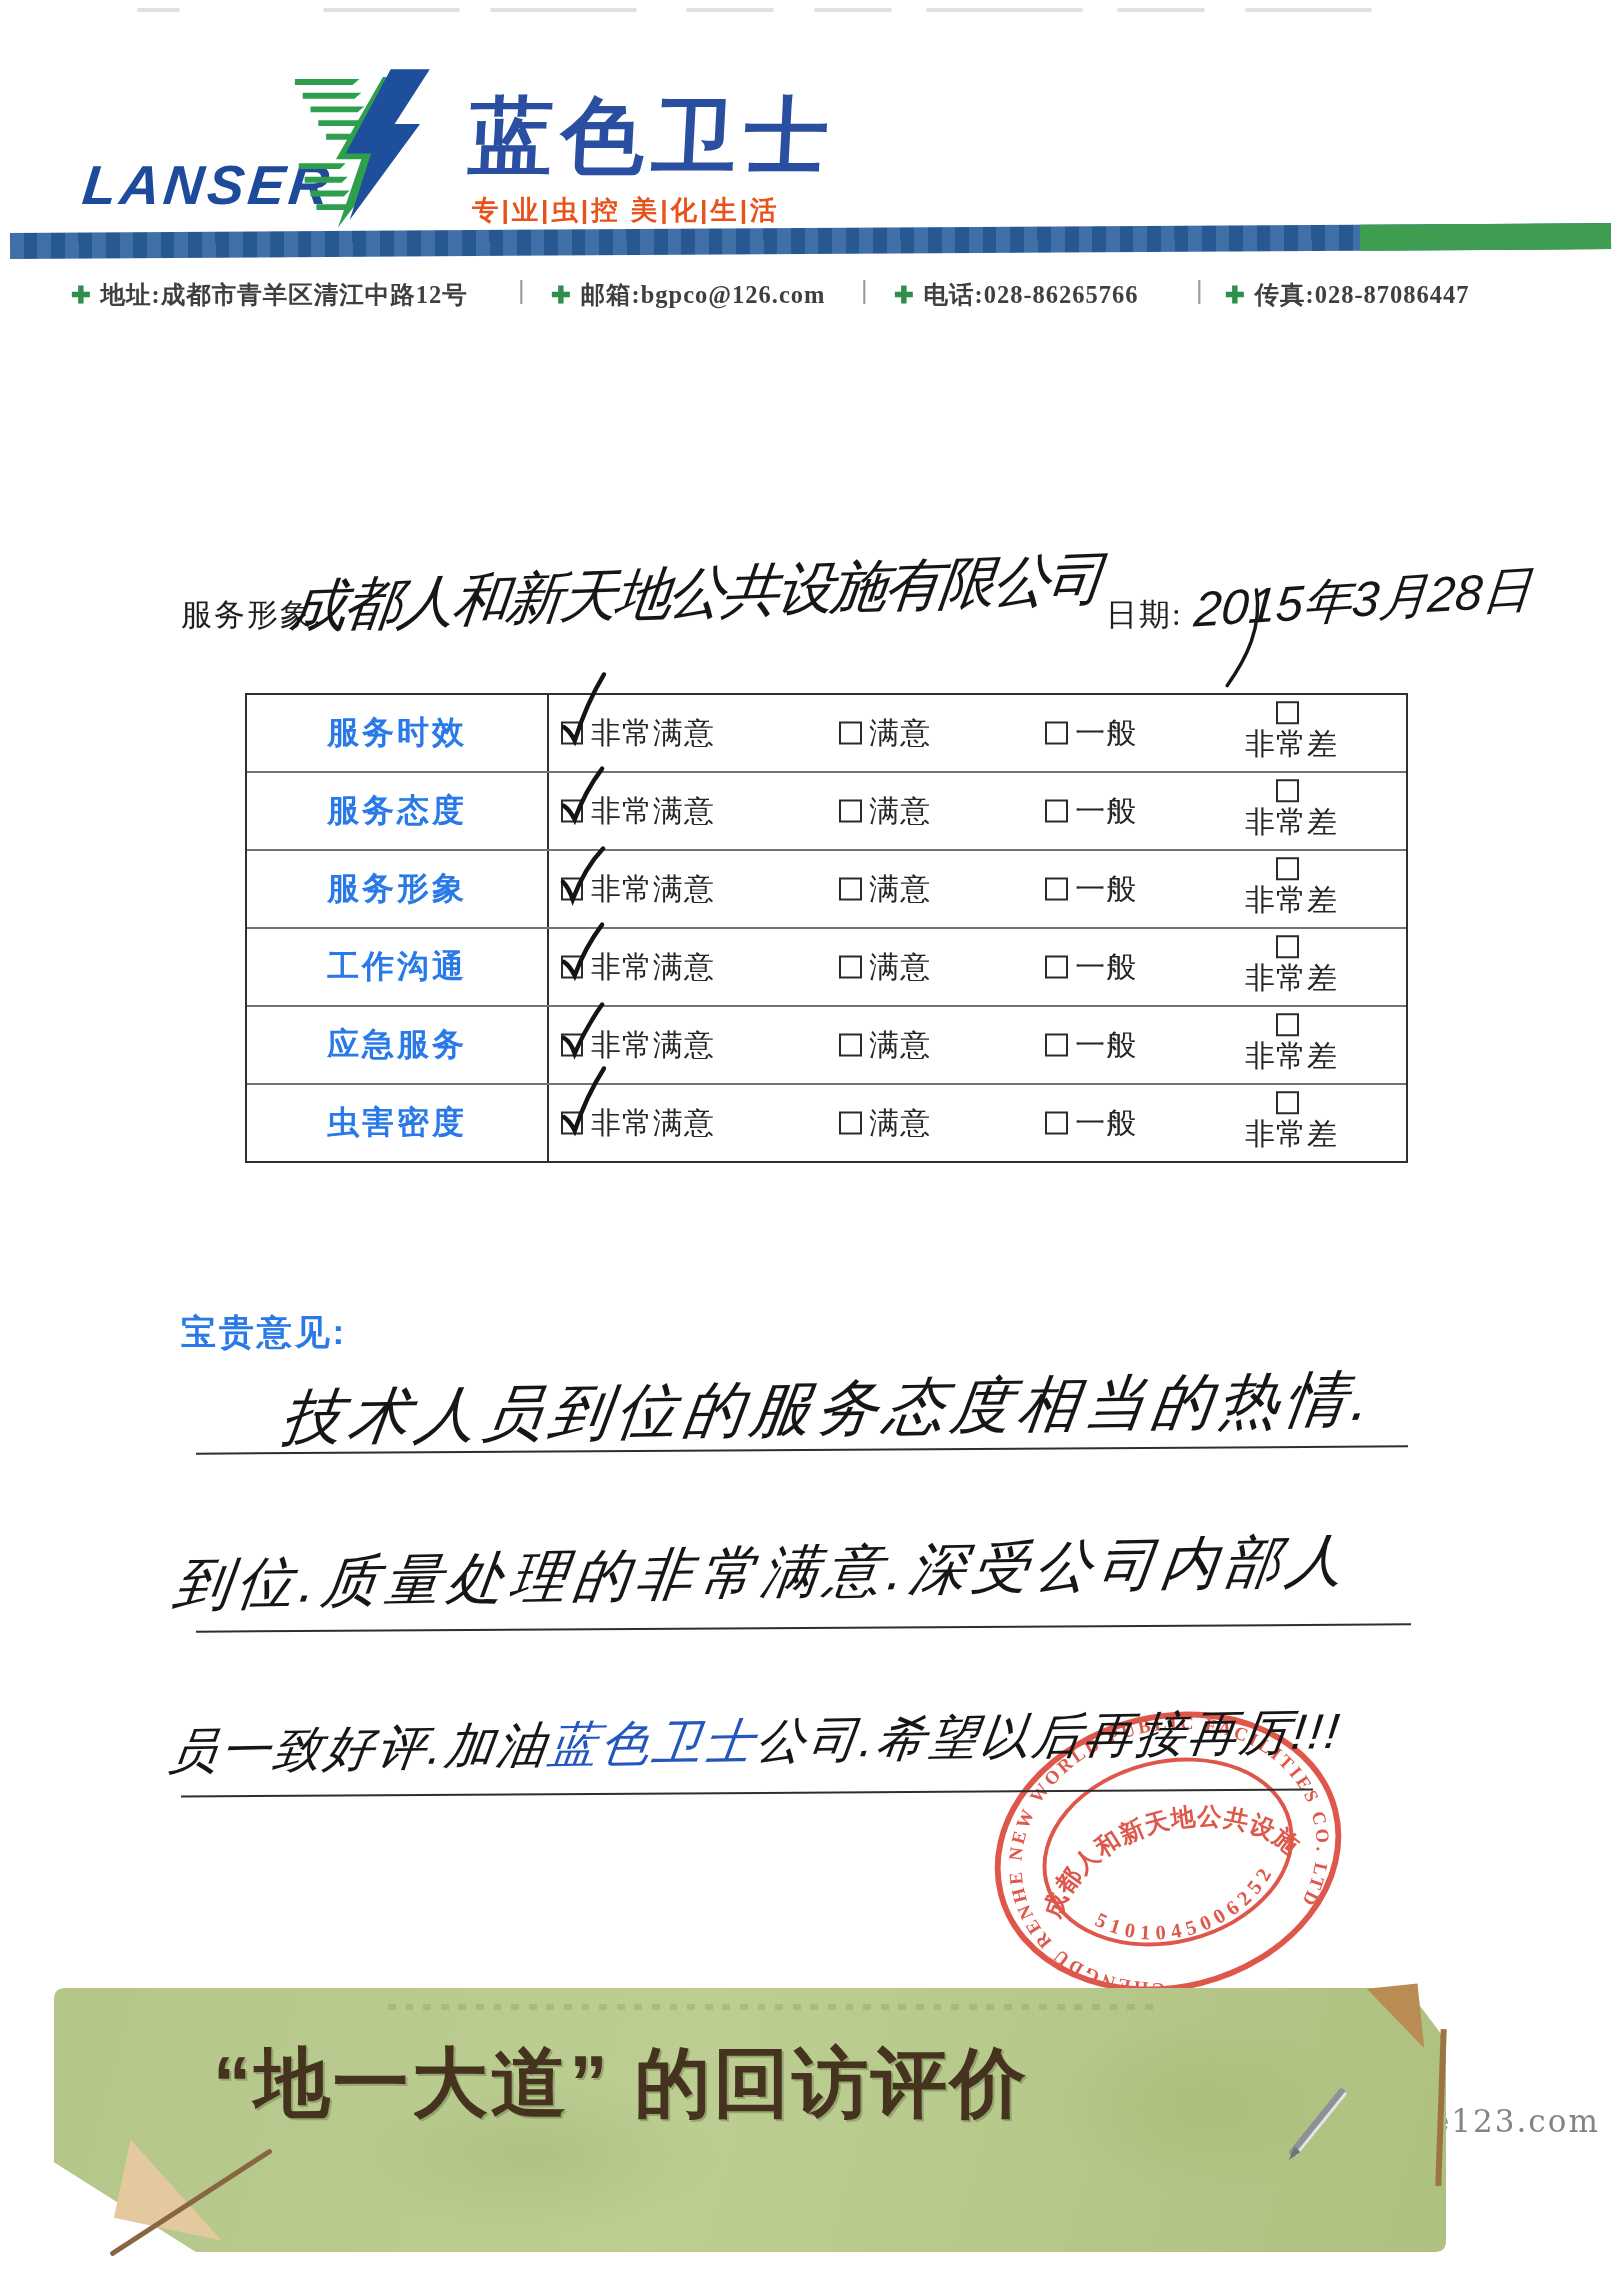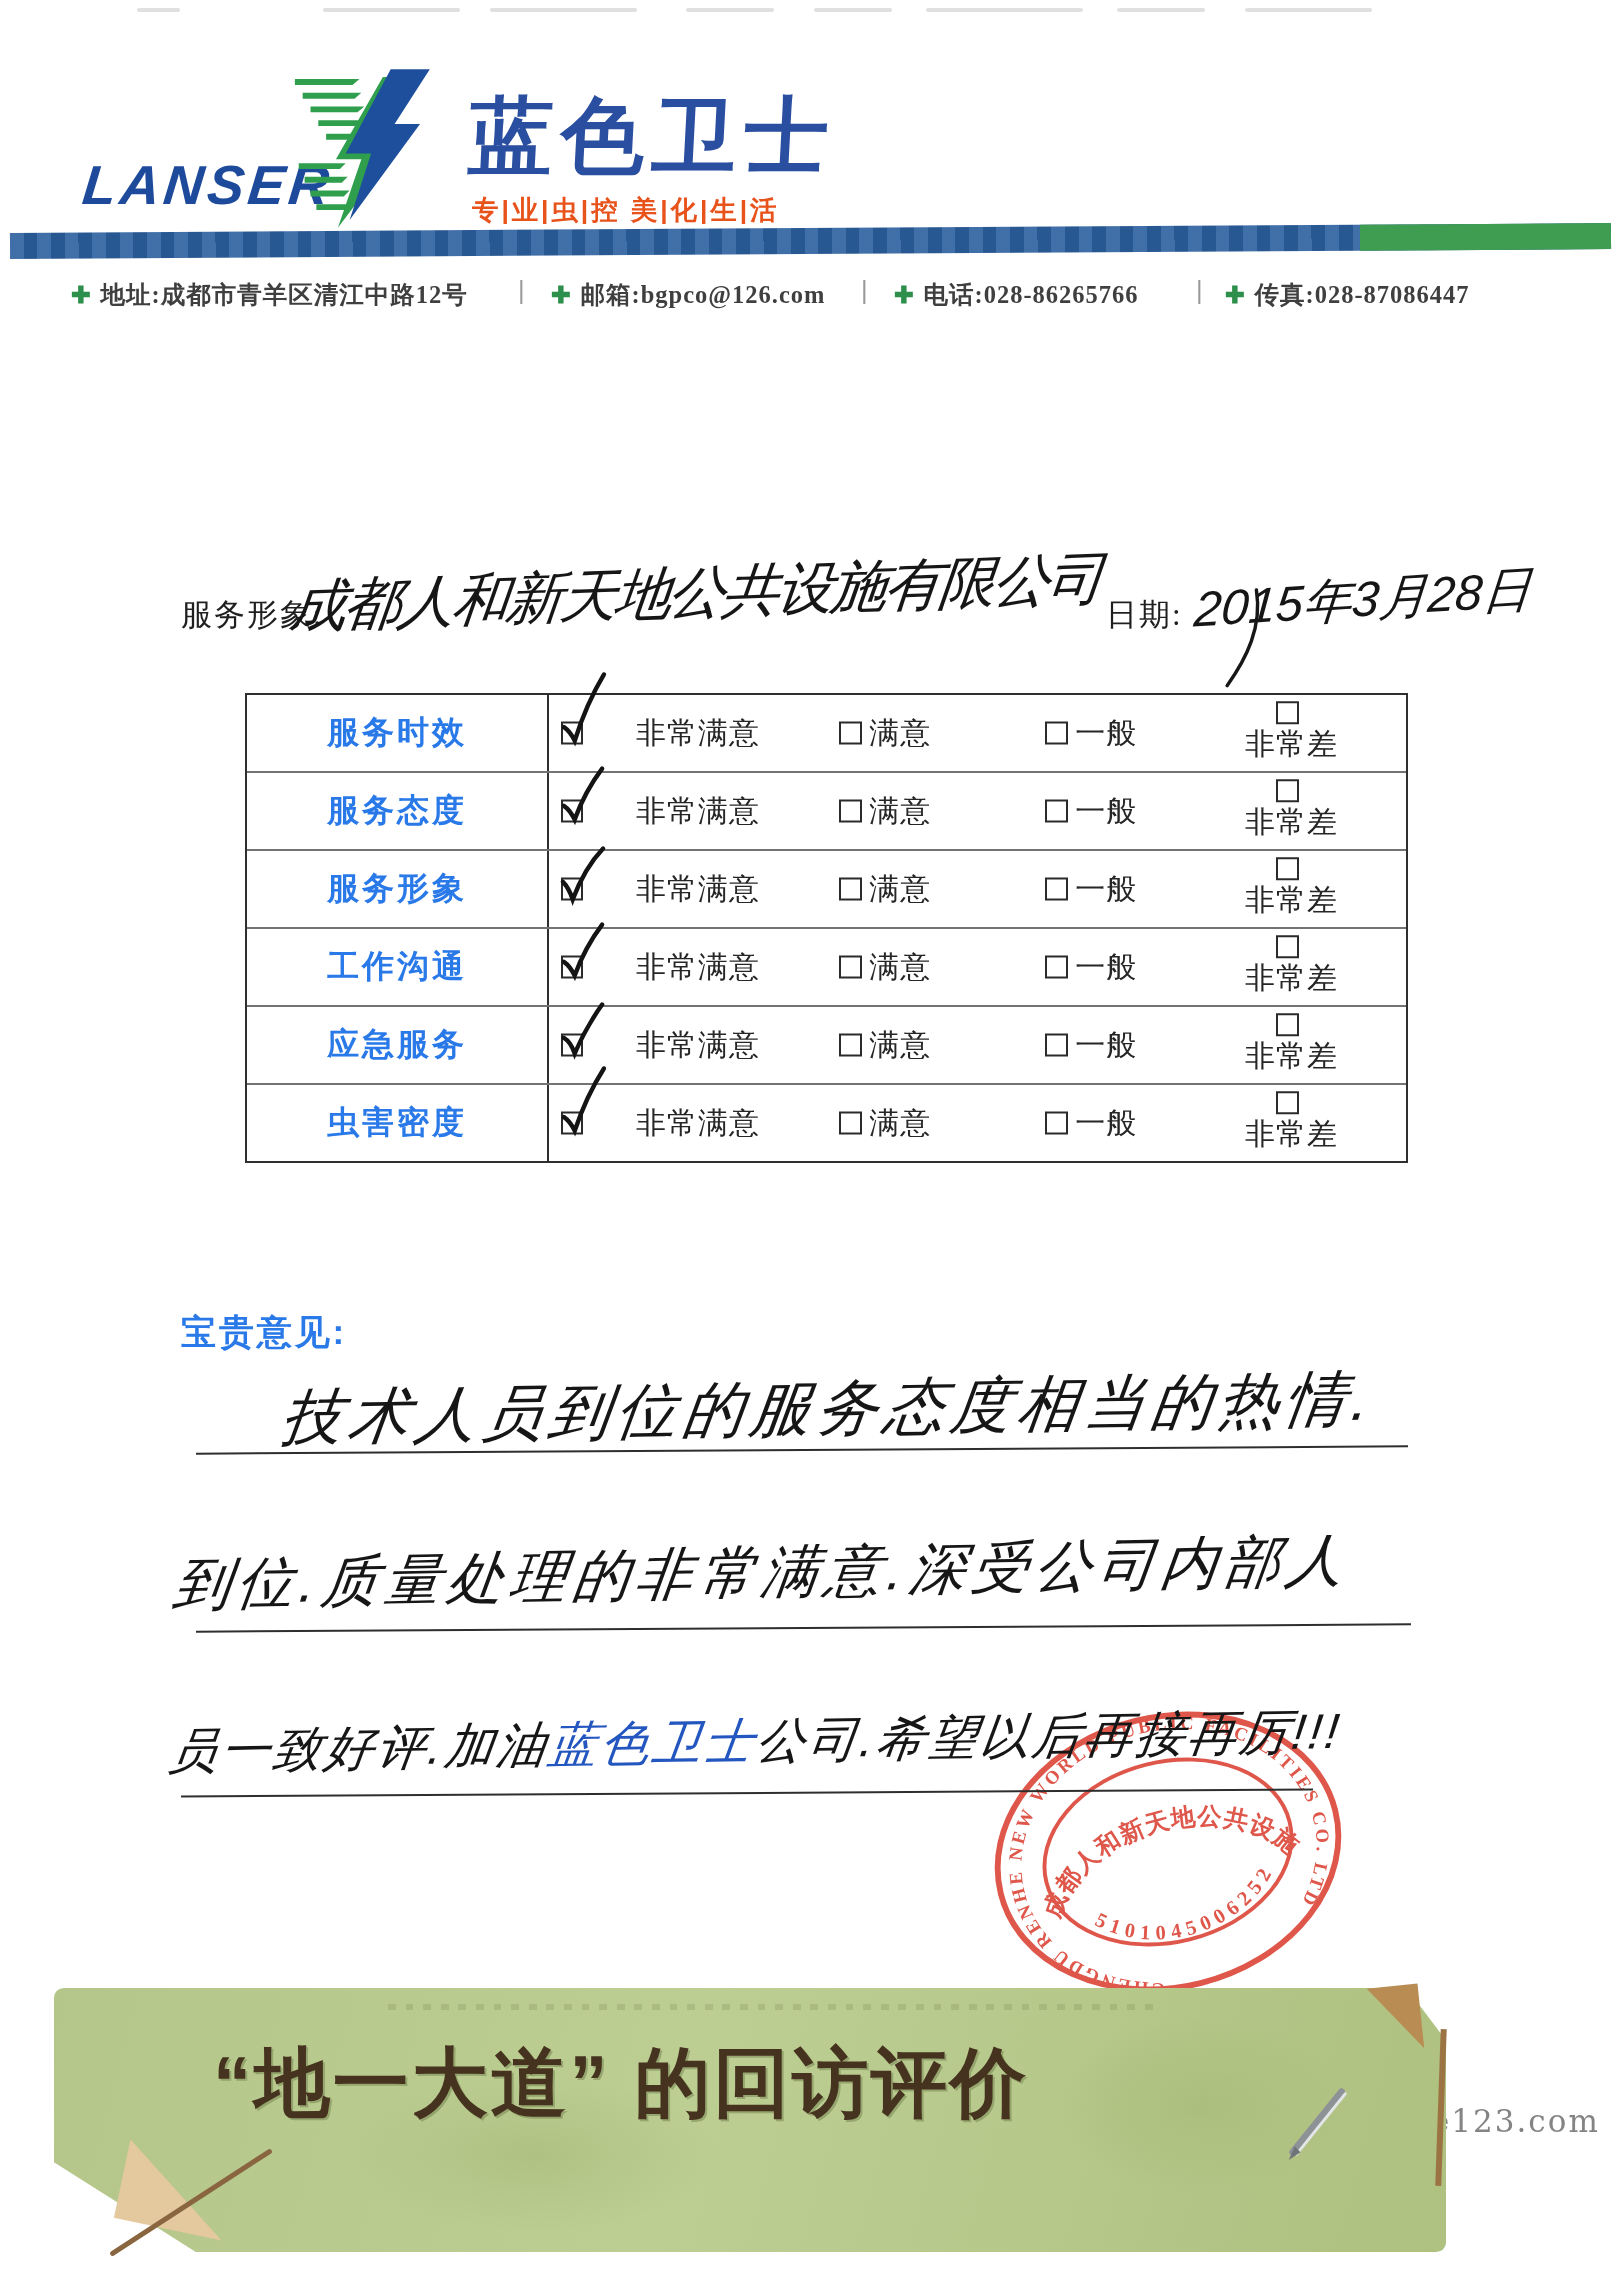--- a/index.html
+++ b/index.html
@@ -40,21 +40,21 @@
 
   
   .rate-table{left:245px;top:693px;width:1163px;height:470px;border:2.9px solid #2f2f2f;
               display:flex;flex-direction:column;box-sizing:border-box;background:#fff;}
   .t-row{flex:1;display:flex;border-top:2px solid #737373;}
   .t-row:first-child{border-top:none;}
   .t-label{width:300px;border-right:2px solid #2f2f2f;display:flex;align-items:center;
            justify-content:center;color:#2979e8;font-size:32px;font-weight:600;letter-spacing:2.9px;}
   .t-opts{flex:1;position:relative;}
   .opt{position:absolute;top:50%;transform:translateY(-50%);display:flex;align-items:center;}
-  .o1{left:11.8px;gap:45px;} .o2{left:290px;} .o3{left:496px;} .o4{left:696px;flex-direction:column;}
+  .o1{left:11.8px;} .o2{left:290px;} .o3{left:496px;} .o4{left:696px;flex-direction:column;}
   .cbx{width:22.5px;height:22.5px;border:2.9px solid #2b2b2b;margin-right:7.8px;position:relative;
        box-sizing:border-box;background:transparent;flex:none;}
   .opt-label{font-family:"Liberation Serif",serif;font-size:30px;color:#262626;letter-spacing:1px;white-space:nowrap;}
   .tick{position:absolute;left:-3.9px;top:-37px;width:49px;height:65px;overflow:visible;}
   .tick path{stroke:#141414;stroke-width:4.5;fill:none;stroke-linecap:round;}
 
   
   .fb-label{left:181px;top:1309px;font-size:35px;font-weight:bold;color:#2979e8;letter-spacing:2.9px;}
   .uline{position:absolute;height:0;border-bottom:2.9px solid #2e2e2e;transform:rotate(-0.35deg);z-index:2;}
   .fb-line{z-index:3;}

